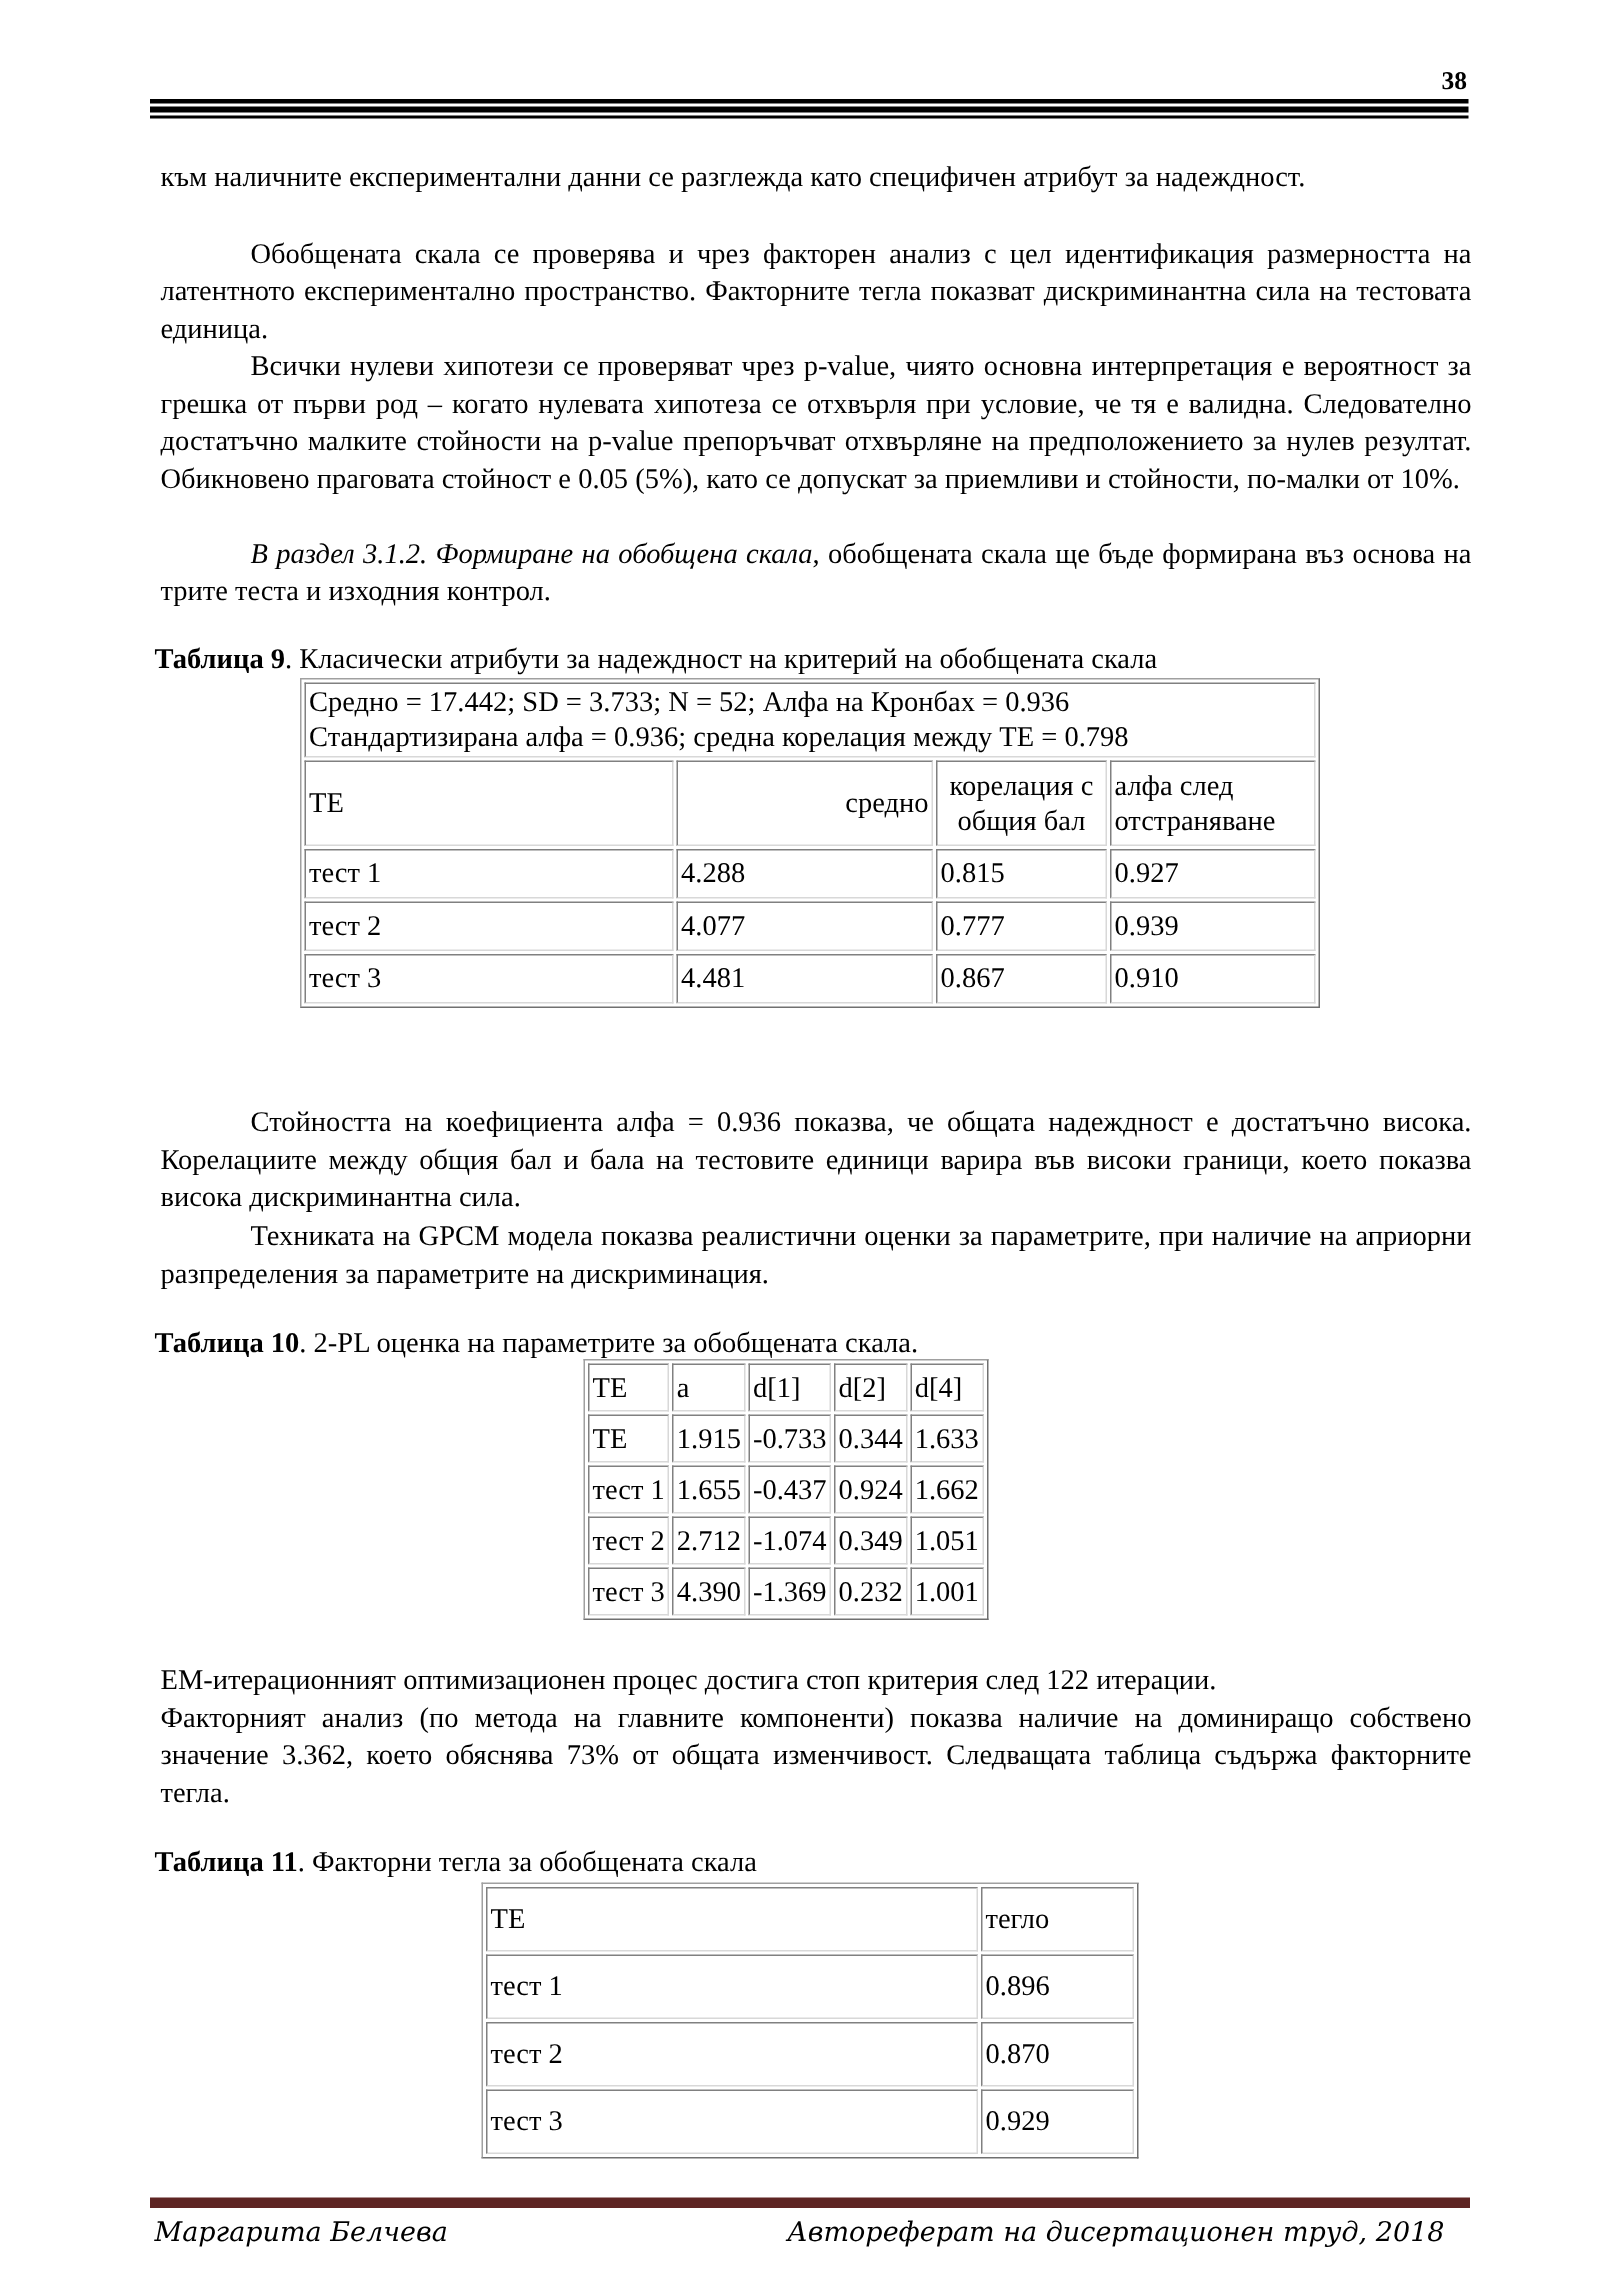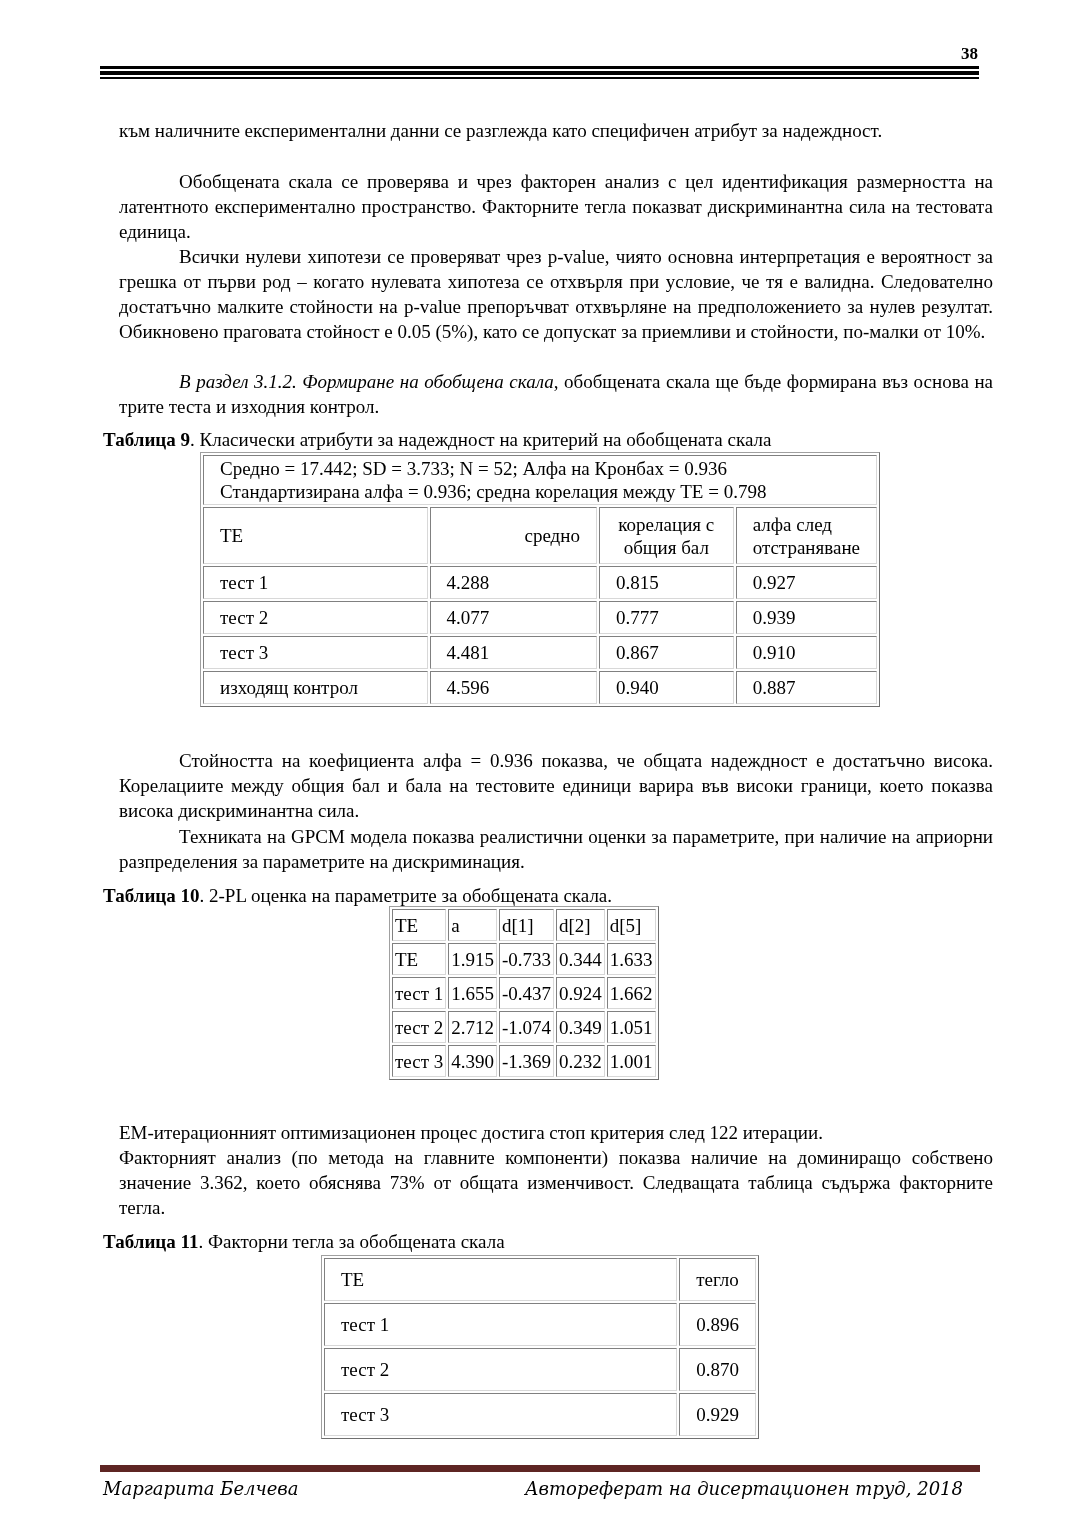--- a/index.html
+++ b/index.html
@@ -5,34 +5,34 @@
   html, body { margin: 0; padding: 0; background: #ffffff; }
   body { width: 1080px; height: 1528px; position: relative; overflow: hidden;
          font-family: "Liberation Serif", serif; color: #000; }
   .page-number { position: absolute; top: 44px; right: 102px; font-weight: bold; font-size: 17px; }
   .header-rule { position: absolute; left: 100px; width: 879px; background: #000; }
   .r1 { top: 66px; height: 3px; }
   .r2 { top: 71px; height: 4px; }
   .r3 { top: 77px; height: 2px; }
 
   .para { position: absolute; left: 103px; width: 874px; font-size: 19px; line-height: 25px;
-          text-align: justify; margin: 16px; }
+          text-align: justify; margin: 4px; }
   .indent { text-indent: 60px; }
   .last-left { text-align-last: left; }
   em { font-style: italic; }
 
   .caption { position: absolute; left: 103px; font-size: 19px; line-height: 24px; margin: 0; }
   .caption b { font-weight: bold; }
 
   table.tbl { position: absolute; border-collapse: separate; border-spacing: 2px;
               border: 1px solid #a0a0a0; border-right-color: #707070; border-bottom-color: #707070;
               font-size: 19px; line-height: 23px; background: #fff; }
   table.tbl td { border: 1px solid #a0a0a0; border-top-color: #808080; border-left-color: #808080;
                  border-right-color: #d8d8d8; border-bottom-color: #d8d8d8;
-                 padding: 1px 16px; vertical-align: middle; }
+                 padding: 1px 2px; vertical-align: middle; }
   #t9 { left: 200px; top: 452px; width: 680px; }
   #t9 .hdr-row td { height: 53px; }
   #t9 .data-row td { height: 29px; }
   #t10 { left: 389px; top: 906px; }
   #t10 td { height: 28px; padding: 1px 2px; }
   #t11 { left: 321px; top: 1255px; width: 438px; }
   #t11 td { height: 39px; }
 
   .footer-rule { position: absolute; left: 100px; top: 1465px; width: 880px; height: 7px; background: #5e2523; }
   .footer-left, .footer-right { position: absolute; top: 1477px; font-family: "DejaVu Serif", serif;
@@ -80,42 +80,36 @@
     <td>4.077</td>
     <td>0.777</td>
     <td>0.939</td>
   </tr>
   <tr class="data-row">
     <td>тест 3</td>
     <td>4.481</td>
     <td>0.867</td>
     <td>0.910</td>
   </tr>
-  <tr class="data-row">
-    <td>изходящ контрол</td>
-    <td>4.596</td>
-    <td>0.940</td>
-    <td>0.887</td>
-  </tr>
 </tbody>
   </table>
 
 <p class="para indent last-left" style="top:732px;">Стойността на коефициента алфа = 0.936 показва, че общата надеждност е достатъчно висока. Корелациите между общия бал и бала на тестовите единици варира във високи граници, което показва висока дискриминантна сила.</p>
 <p class="para indent last-left" style="top:808px;">Техниката на GPCM модела показва реалистични оценки за параметрите, при наличие на априорни разпределения за параметрите на дискриминация.</p>
 
 <p class="caption" style="top:884px;"><b>Таблица 10</b><span>. 2-PL оценка на параметрите за обобщената скала.</span></p>
 
 <table class="tbl" id="t10">
   <tbody>
       <tr>
     <td>ТЕ</td>
     <td>a</td>
     <td>d[1]</td>
     <td>d[2]</td>
-    <td>d[5]</td>
+    <td>d[4]</td>
   </tr>
   <tr>
     <td>ТЕ</td>
     <td>1.915</td>
     <td>-0.733</td>
     <td>0.344</td>
     <td>1.633</td>
   </tr>
   <tr>
     <td>тест 1</td>

